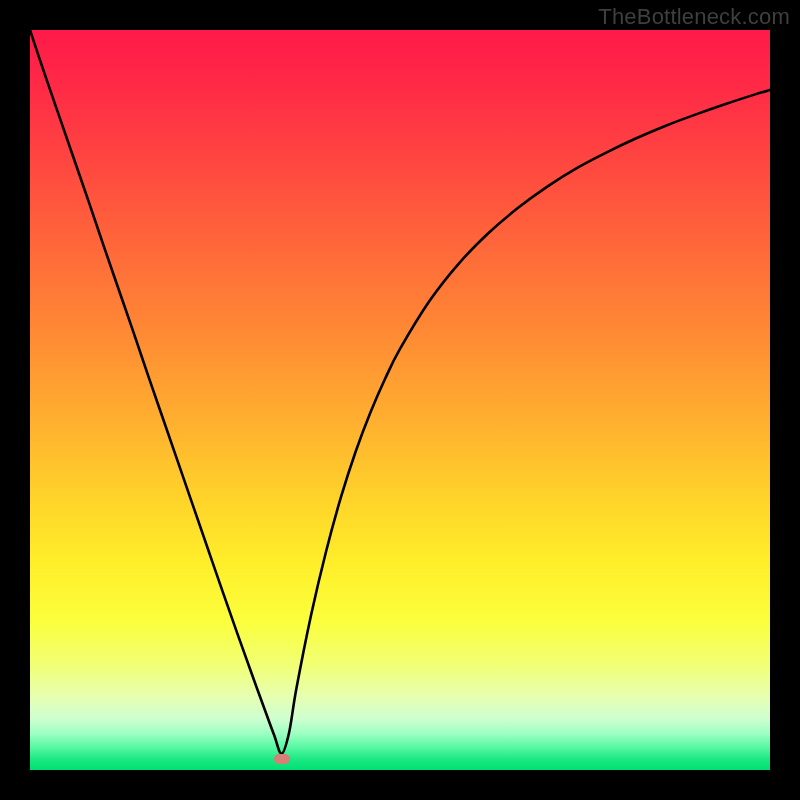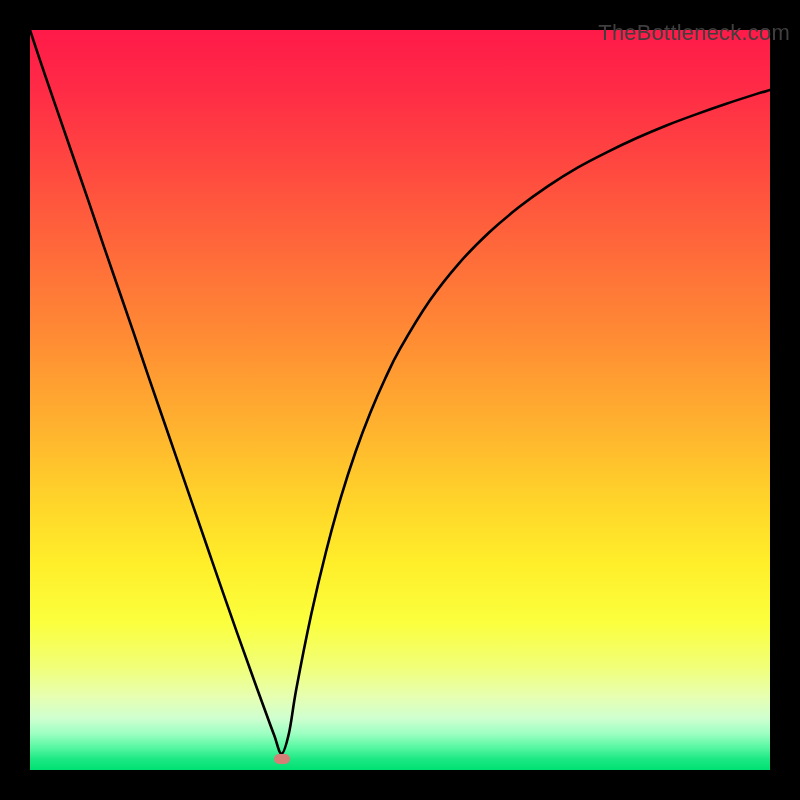--- a/index.html
+++ b/index.html
@@ -20,21 +20,20 @@
   .watermark {
     position: absolute;
     top: 4px;
     right: 10px;
     color: #3f3f3f;
     font-size: 22px;
     font-weight: 500;
     letter-spacing: 0.2px;
     z-index: 10;
     user-select: none;
-    margin-top: 16px;
   }
   .plot-area {
     position: absolute;
     left: 30px;
     top: 30px;
     width: 740px;
     height: 740px;
     overflow: hidden;
   }
   .gradient {

